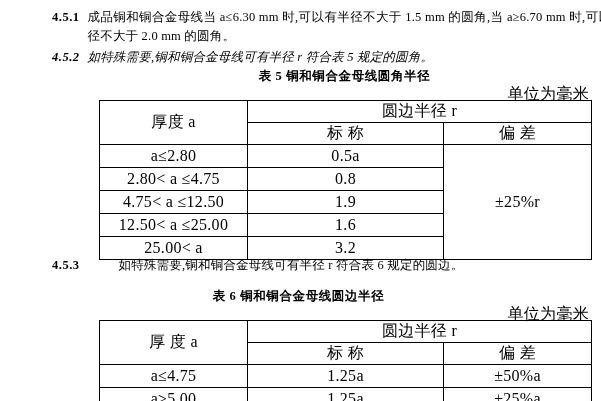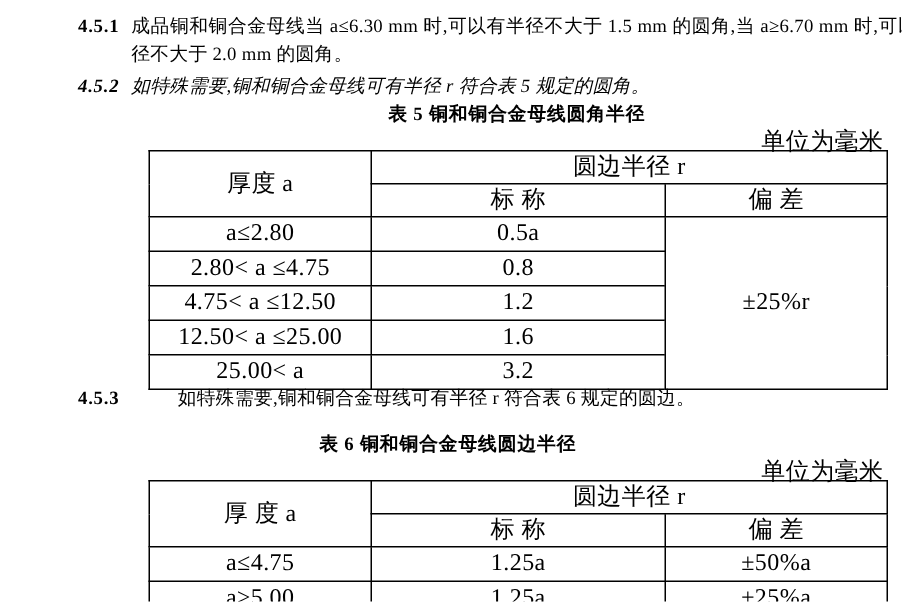--- a/index.html
+++ b/index.html
@@ -141,21 +141,21 @@
         <td>a≤2.80</td>
         <td>0.5a</td>
         <td rowspan="5">±25%r</td>
       </tr>
       <tr>
         <td>2.80&lt; a ≤4.75</td>
         <td>0.8</td>
       </tr>
       <tr>
         <td>4.75&lt; a ≤12.50</td>
-        <td>1.2</td>
+        <td>1.9</td>
       </tr>
       <tr>
         <td>12.50&lt; a ≤25.00</td>
         <td>1.6</td>
       </tr>
       <tr>
         <td>25.00&lt; a</td>
         <td>3.2</td>
       </tr>
     </tbody>

